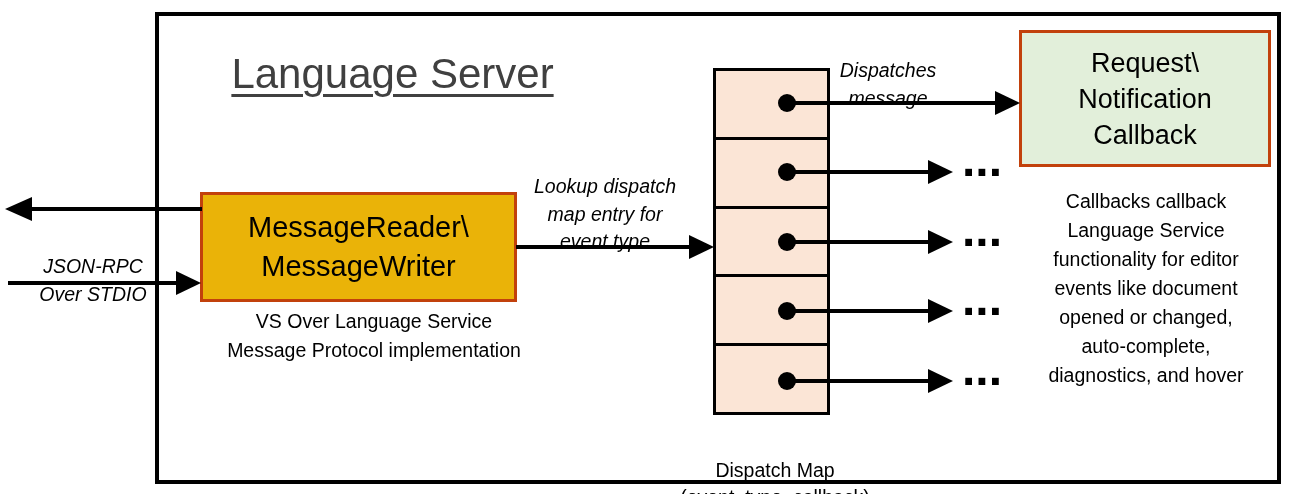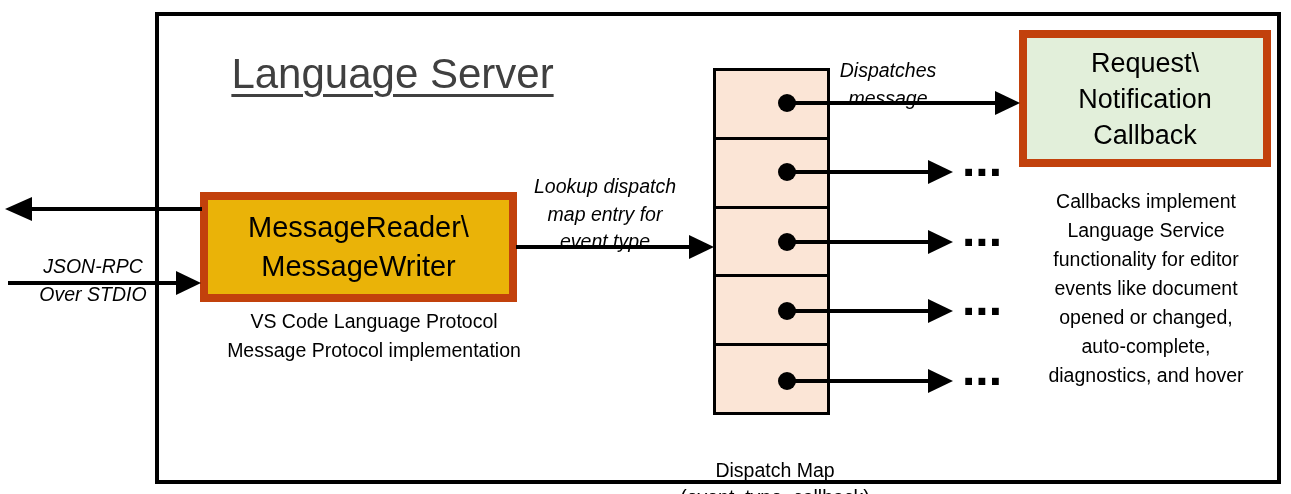--- a/index.html
+++ b/index.html
@@ -31,21 +31,21 @@
     font-size: 42px;
     line-height: 48px;
     text-align: center;
     text-decoration: underline;
     text-decoration-thickness: 3px;
     text-underline-offset: 6px;
     color: #404040;
   }
 
   .node-box {
-    border: 8px solid #c2410c;
+    border: 3px solid #c2410c;
     box-sizing: border-box;
     display: flex;
     align-items: center;
     justify-content: center;
     text-align: center;
   }
   .msg-box {
     left: 200px; top: 192px;
     width: 317px; height: 110px;
     font-size: 29px;
@@ -114,21 +114,21 @@
 
 <div class="canvas">
 
   <div class="abs outer-box"></div>
 
   <div class="abs diagram-title">Language Server</div>
 
   <div class="abs node-box msg-box pre" style="background: #eab308;">MessageReader\
 MessageWriter</div>
 
-  <div class="abs note msg-note pre">VS Code Language Protocol
+  <div class="abs note msg-note pre">VS Over Language Service
 Message Protocol implementation</div>
 
   <div class="abs annot stdio-label pre">JSON-RPC
 Over STDIO</div>
 
   <div class="abs annot lookup-label pre">Lookup dispatch
 map entry for
 event type</div>
 
   <div class="abs annot dispatches-label pre">Dispatches
@@ -142,21 +142,21 @@
     <div class="dispatch-cell"></div>
   </div>
 
   <div class="abs map-label pre">Dispatch Map
 (event_type, callback)</div>
 
   <div class="abs node-box cb-box pre" style="background: rgb(226, 239, 218);">Request\
 Notification
 Callback</div>
 
-  <div class="abs note cb-note pre">Callbacks implement
+  <div class="abs note cb-note pre">Callbacks callback
 Language Service
 functionality for editor
 events like document
 opened or changed,
 auto-complete,
 diagnostics, and hover</div>
 
   <svg class="abs overlay" width="1291" height="494" viewBox="0 0 1291 494">
 
     <g>

